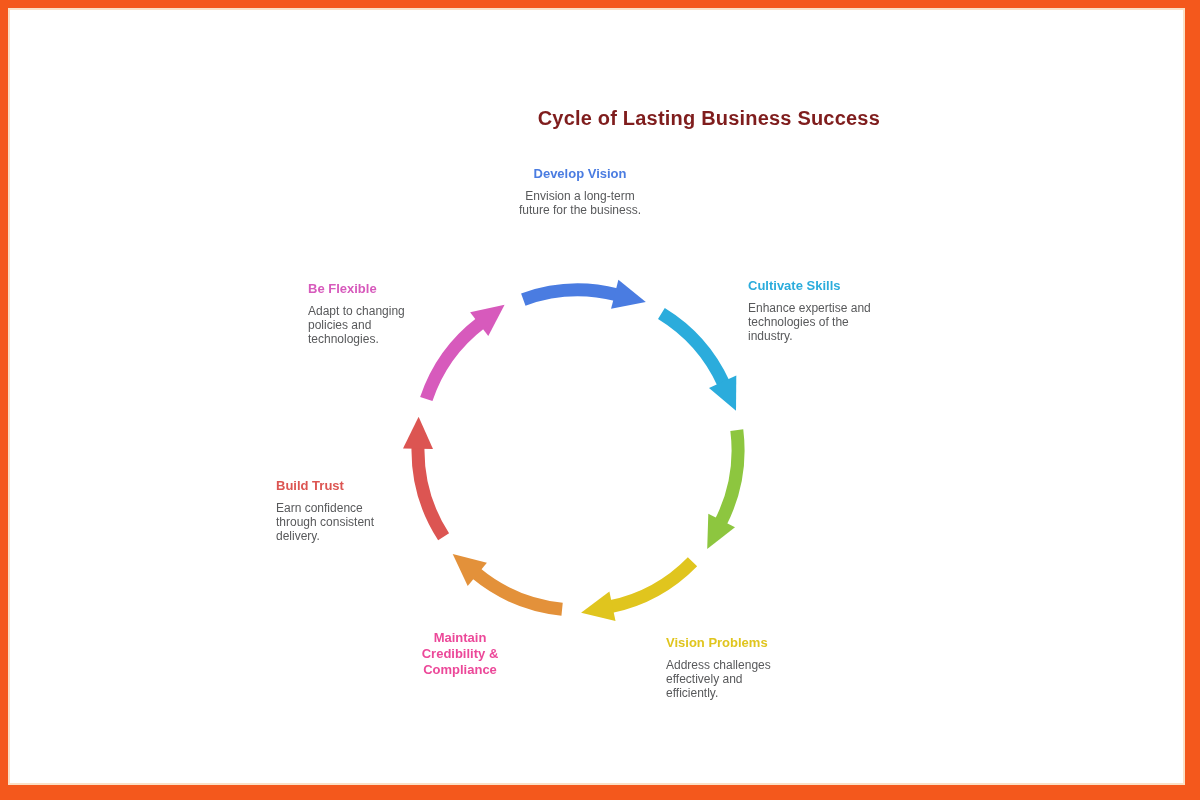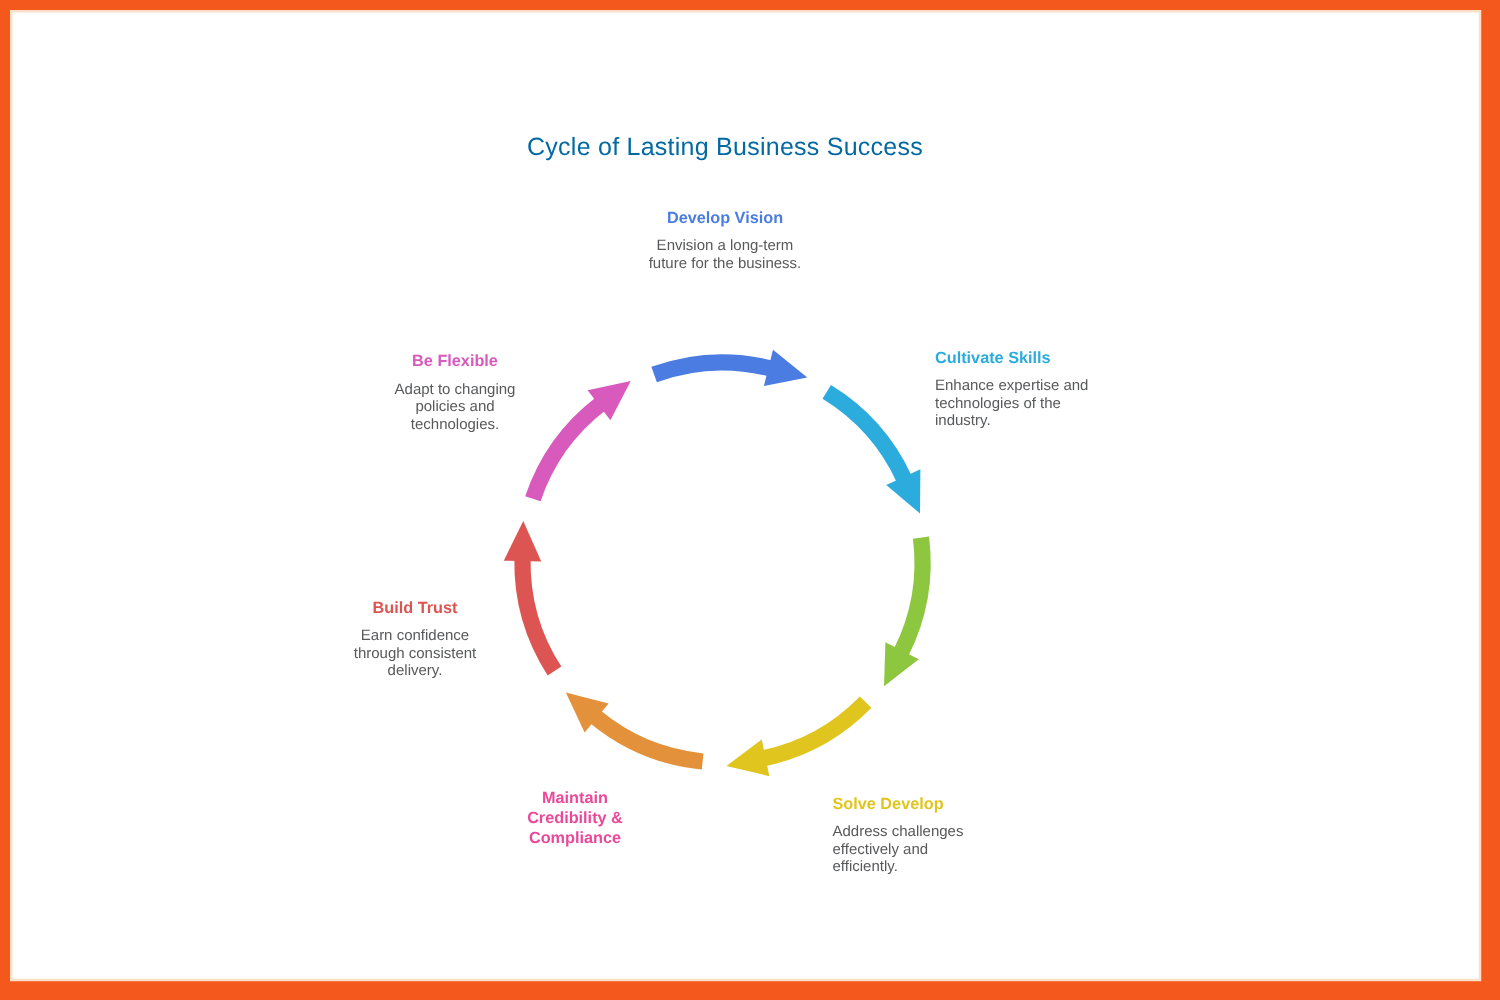--- a/index.html
+++ b/index.html
@@ -8,30 +8,30 @@
     background:#F4581C;
     font-family:"Liberation Sans",sans-serif;
   }
   .panel{
     position:absolute;left:10px;top:10px;width:1173px;height:773px;
     background:#FFFFFF;
     box-shadow:0 0 0 2px #FAE0C6;
   }
   .page-title{
     position:absolute;left:270px;top:97px;width:600px;
-    text-align:center;font-size:20px;font-weight:normal;color:#0369a1;
+    text-align:right;font-size:20px;font-weight:bold;color:#7f1d1d;
     letter-spacing:.2px;
   }
   svg.cycle{position:absolute;left:0;top:0;}
   .step{position:absolute;}
   .step h3{font-size:13px;font-weight:bold;margin:0 0 7px 0;line-height:1.22;}
   .step p{font-size:12px;color:#58595B;margin:0;line-height:1.18;}
   .ta-c{text-align:center;}
   .ta-l{text-align:left;}
-  .ta-r{text-align:center;}
+  .ta-r{text-align:left;}
   .s-develop{left:505px;top:156px;width:130px;text-align:center;}
   .s-cultivate{left:738px;top:268px;width:124px;}
   .s-invest{left:765px;top:458px;width:128px;}
   .s-solve{left:656px;top:625px;width:120px;}
   .s-maintain{left:396px;top:620px;width:108px;}
   .s-trust{left:266px;top:468px;width:112px;}
   .s-flexible{left:298px;top:271px;width:112px;}
 </style>
 </head>
 <body>
@@ -62,21 +62,21 @@
     <p>Envision a long-term future for the business.</p>
   </div>
 
   <div class="step s-cultivate ta-l">
     <h3 style="color: rgb(43, 172, 220);">Cultivate Skills</h3>
     <p>Enhance expertise and technologies of the industry.</p>
   </div>
 
 
   <div class="step s-solve ta-l">
-    <h3 style="color: rgb(224, 197, 30);">Solve Develop</h3>
+    <h3 style="color: rgb(224, 197, 30);">Vision Problems</h3>
     <p>Address challenges effectively and efficiently.</p>
   </div>
 
   <div class="step s-maintain ta-c">
     <h3 style="color: #ec4899;">Maintain Credibility &amp; Compliance</h3>
   </div>
 
   <div class="step s-trust ta-r">
     <h3 style="color: rgb(220, 85, 82);">Build Trust</h3>
     <p>Earn confidence through consistent delivery.</p>

